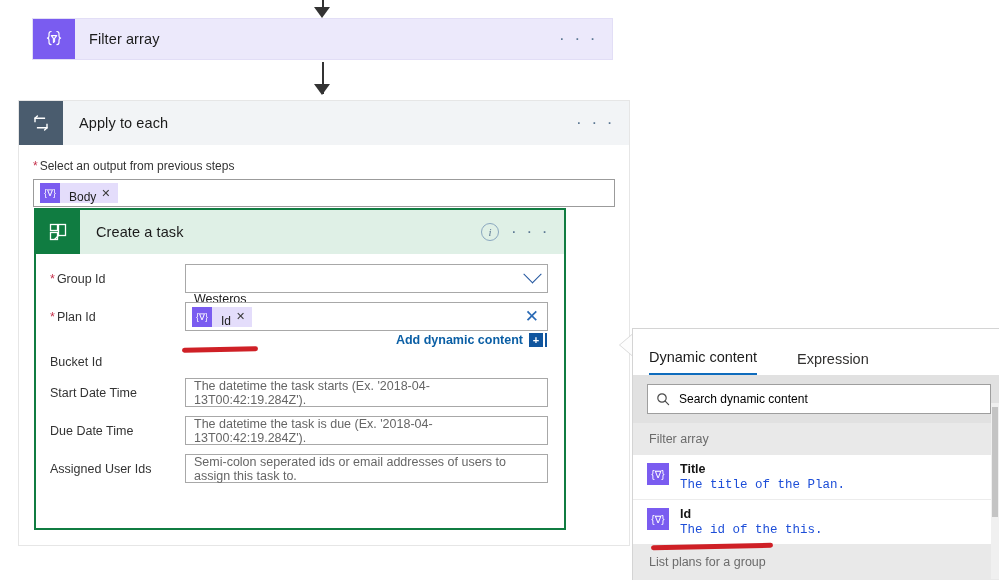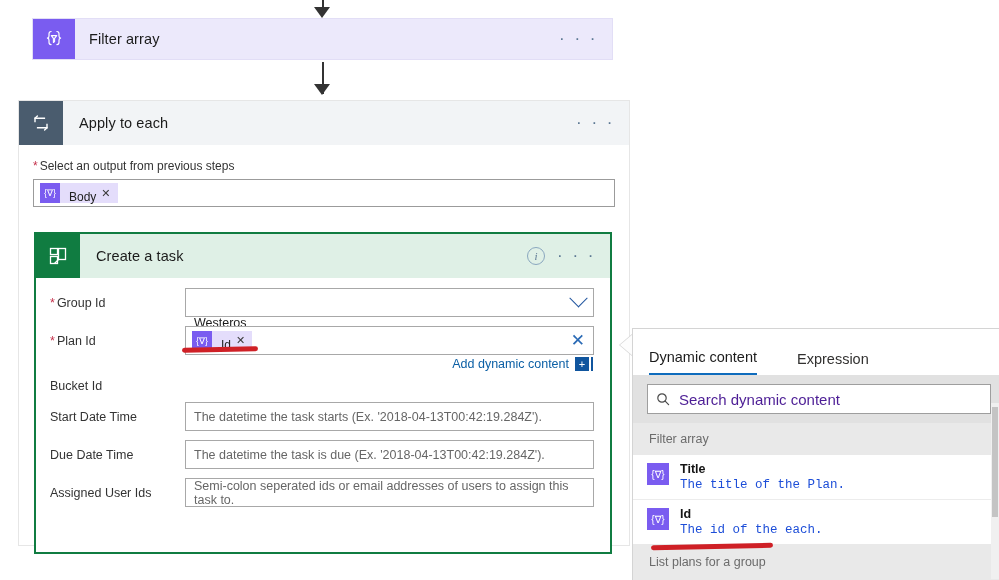--- a/index.html
+++ b/index.html
@@ -79,21 +79,21 @@
   .token-ico {
     width: 20px; height: 20px; background: #7a5cf0;
     display: flex; align-items: center; justify-content: center;
     color: #fff; font-size: 9px;
   }
   .token-text { font-size: 12px; color: #202020; padding: 0 5px 0 9px; margin-top: 8px; }
   .token-x { font-size: 11px; color: #3a3a3a; padding-right: 7px; cursor: pointer; }
 
   
   #create-task {
-    left: 34px; top: 232px; width: 578px; height: 322px;
+    left: 34px; top: 208px; width: 532px; height: 322px;
     border: 2px solid #107c41; background: #fff;
   }
   #create-task .card-head { background: #dff0e6; height: 44px; }
   #create-task .head-icon { width: 44px; flex-basis: 44px; height: 44px; background: #107c41; }
   .ct-body { padding: 10px 16px 0 14px; }
   .frow { display: flex; align-items: center; margin-bottom: 9px; }
   .frow-label { width: 135px; flex: 0 0 135px; font-size: 12.5px; color: #333; }
   .frow-ctl {
     flex: 1; height: 29px; border: 1px solid #a8a8a8; background: #fff;
     display: flex; align-items: center; padding: 0 8px; position: relative;
@@ -101,21 +101,21 @@
   .ph { font-size: 12.5px; color: #666; }
   .val { font-size: 12.5px; color: #1b1b1b; margin-top: 40px; }
   .chev {
     margin-left: auto; width: 13px; height: 13px;
     border-right: 1.6px solid #20559e; border-bottom: 1.6px solid #20559e;
     transform: rotate(45deg) translate(-3px,-3px);
   }
   .clear-x { margin-left: auto; color: #2a6ab5; font-size: 17px; line-height: 1; font-weight: 300; }
   .add-dyn-row {
     display: flex; justify-content: flex-end; align-items: flex-start;
-    margin: 2px 0 8px 0; padding-right: 1px;
+    margin: 2px 0 8px 0; padding-right: 1px; font-weight: bold;
   }
   .add-dyn-link { font-size: 12.5px; color: #0b5fa5; cursor: pointer; }
   .add-dyn-icon {
     width: 14px; height: 14px; background: #10559e; color: #fff;
     font-size: 11px; line-height: 14px; text-align: center; margin-left: 6px;
   }
   .add-dyn-caret { width: 2px; height: 14px; background: #10559e; margin-left: 2px; }
 
   
   #dyn-panel {
@@ -131,21 +131,21 @@
     filter: drop-shadow(-1px 0 0 #d4d4d4);
   }
   .dyn-tabs { display: flex; height: 46px; align-items: flex-end; padding-left: 16px; gap: 40px; }
   .dyn-tab { font-size: 14.5px; color: #323130; padding-bottom: 8px; cursor: pointer; }
   .dyn-tab.active { color: #1b1b1b; border-bottom: 2.5px solid #0f6cbd; }
   .dyn-search-wrap { background: #e1e1e1; padding: 9px 8px 9px 14px; }
   .dyn-search {
     background: #fff; border: 1px solid #9e9e9e; height: 30px;
     display: flex; align-items: center; padding: 0 8px; gap: 9px;
   }
-  .dyn-search-ph { font-size: 15px; color: #4c1d95; }
+  .dyn-search-ph { font-size: 12px; color: #000000; }
   .dyn-group {
     background: #e9e9e9; font-size: 12.5px; color: #6b6b6b;
     padding: 9px 0 9px 16px;
   }
   .dyn-item { display: flex; padding: 7px 0 6px 14px; background: #fff; cursor: pointer; }
   .dyn-item + .dyn-item { border-top: 1px solid #ececec; }
   .dyn-ico {
     width: 22px; height: 22px; flex: 0 0 22px; background: #7a5cf0;
     display: flex; align-items: center; justify-content: center;
     color: #fff; font-size: 10px; margin-right: 11px; margin-top: 1px;
@@ -325,21 +325,21 @@
       <span>
         <span class="dyn-name" style="display:block">Title</span>
         <span class="dyn-desc" style="display:block">The title of the Plan.</span>
       </span>
     </div>
 
     <div class="dyn-item">
       <span class="dyn-ico">{∇}</span>
       <span>
         <span class="dyn-name" style="display:block">Id</span>
-        <span class="dyn-desc" style="display:block">The id of the each.</span>
+        <span class="dyn-desc" style="display:block">The id of the this.</span>
       </span>
     </div>
 
     <div class="dyn-group" style="padding-top:11px;padding-bottom:11px;">List plans for a group</div>
 
     <div class="dyn-sb-track"></div>
     <div class="dyn-sb-thumb"></div>
   </div>
 
   <div class="redline" style="left:182px; top:347px; width:76px; height:5px;"></div>

